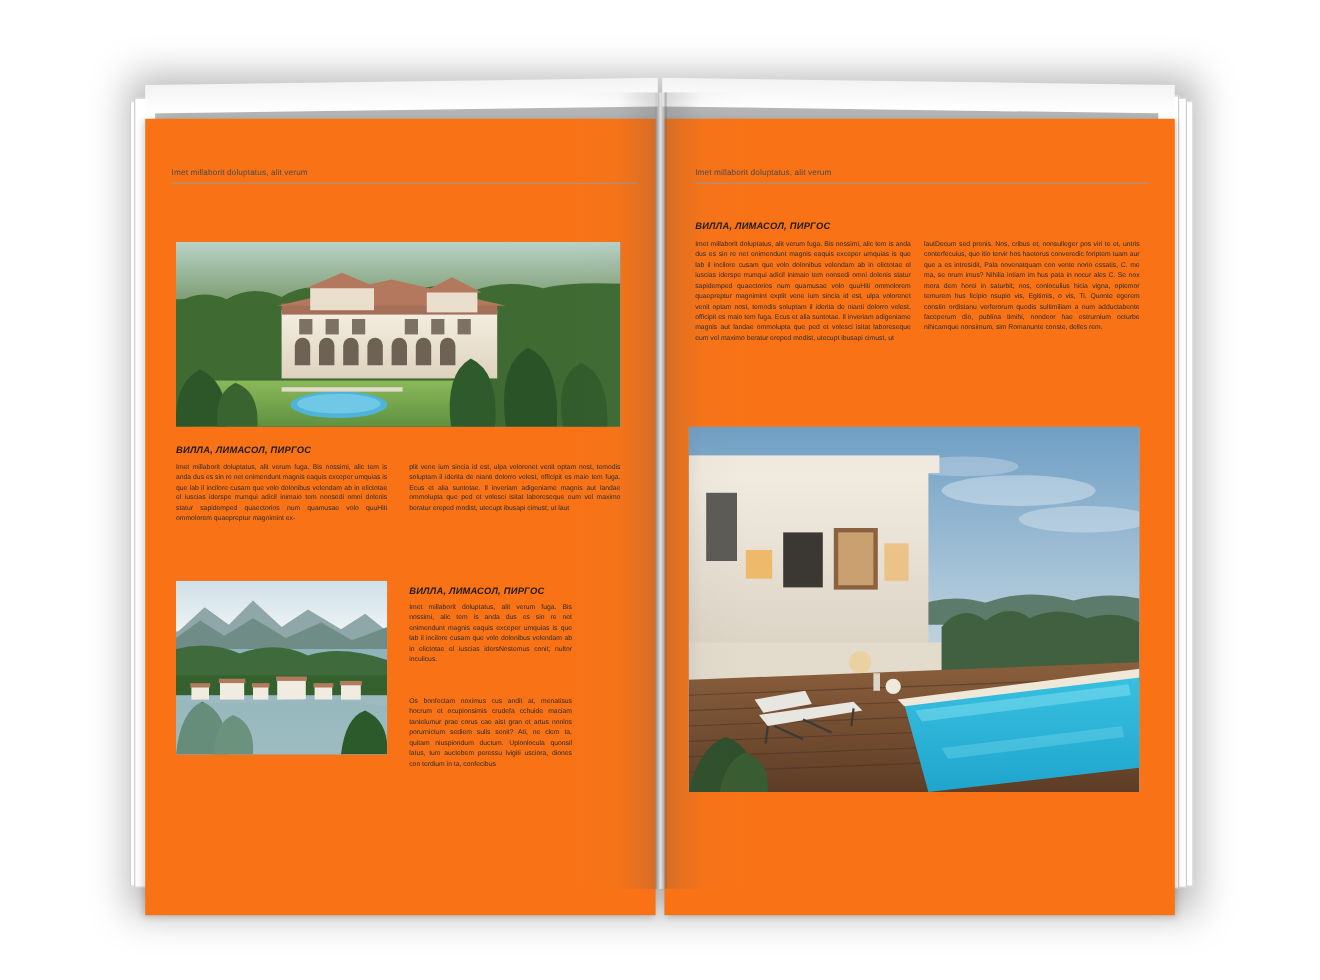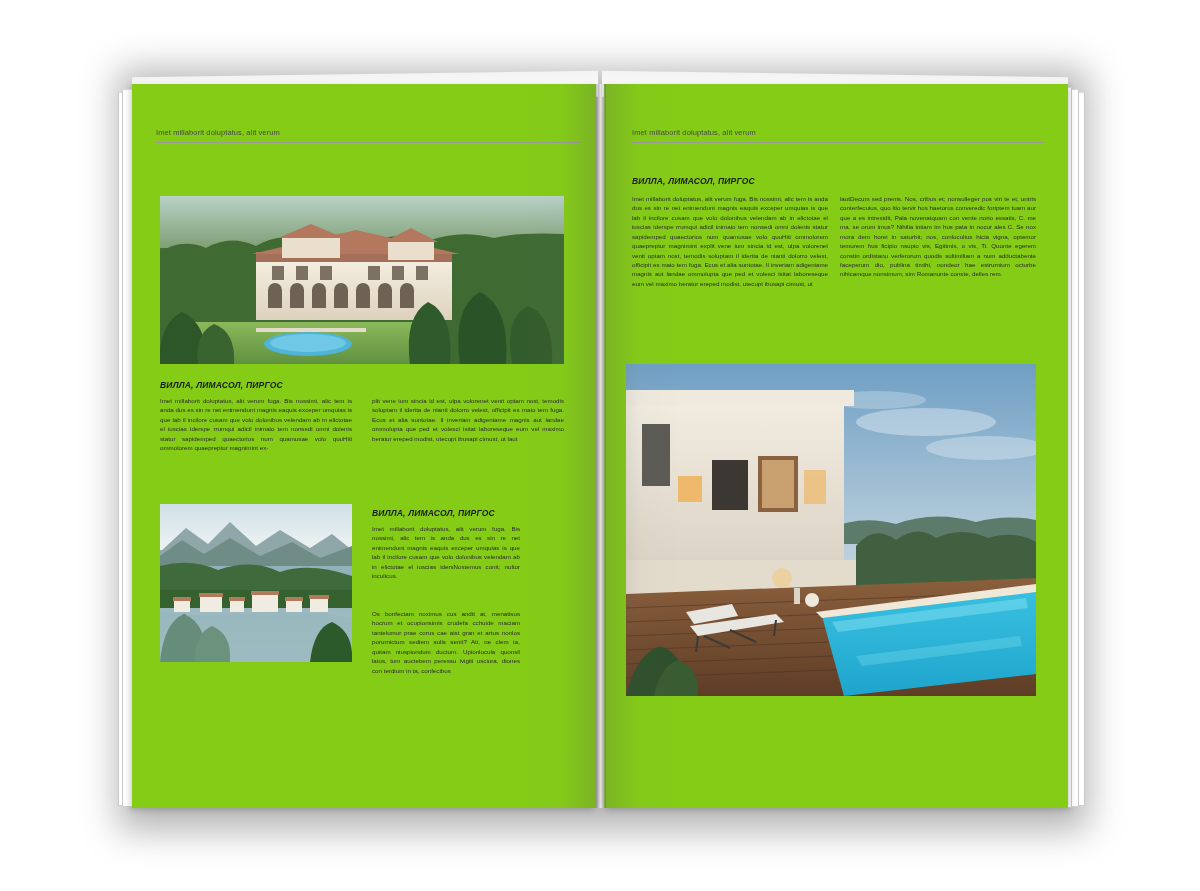--- a/index.html
+++ b/index.html
@@ -44,22 +44,23 @@
   .edge-left {
     position: absolute;
     background: #ffffff;
     border-left: 1px solid #c9c9c9;
     border-top: 1px solid #dcdcdc;
     border-bottom: 1px solid #cfcfcf;
   }
 
   .page {
     position: absolute;
-    background: #84cc16;
+    background: #f97316;
     overflow: hidden;
+    margin-top: 24px;
   }
 
   
   .page-left {
     left: 132px;
     top: 84px;
     width: 464px;
     height: 724px;
     box-shadow: -2px 2px 6px rgba(0,0,0,0.18);
   }

